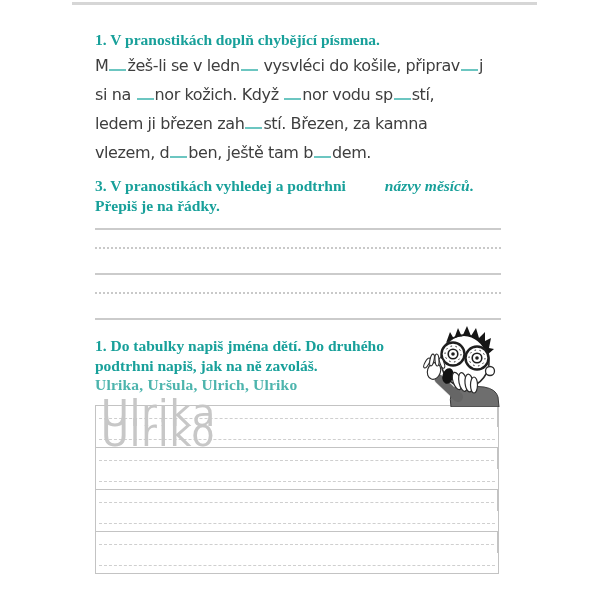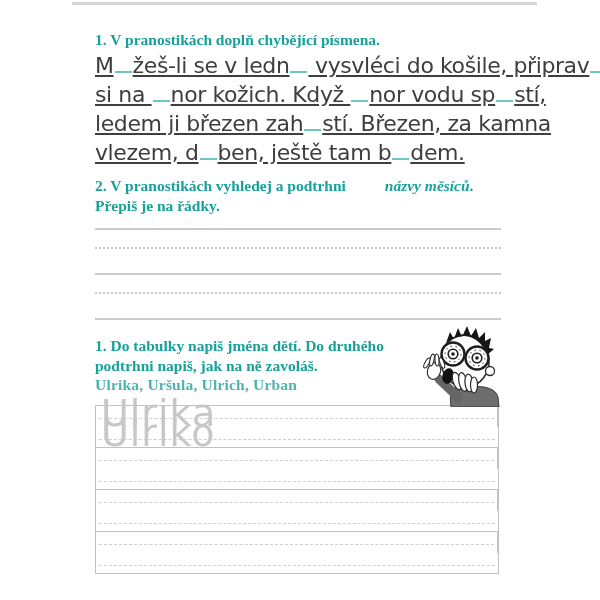--- a/index.html
+++ b/index.html
@@ -20,22 +20,22 @@
     font-size:15.5px; line-height:19.5px; color:#18a09a;
   }
   #ex1-heading { top:30px; }
   #ex2-heading { top:176px; }
   #ex3-heading { top:336px; width:330px; }
   .emph { font-style:italic;margin-left:35px; }
 
   
   #ex1-text {
     position:absolute; top:51px; left:0; width:100%;
-    font-size:22px; line-height:29px; color:#3e3e3e;
-    letter-spacing:-0.4px; white-space:nowrap;text-decoration:underline;
+    font-size:16px; line-height:29px; color:#3e3e3e;
+    letter-spacing:-0.4px; white-space:nowrap;
   }
   .blank {
     display:inline-block; width:17px; height:13px;
     border-bottom:2.5px solid #6cc6c1; margin:0 1px;
   }
 
   
   #writing {
     position:absolute; top:228px; left:0; width:100%;
     border-top:2px solid #cbcbcb;
@@ -87,39 +87,39 @@
     <div class="heading" id="ex1-heading">1. V pranostikách doplň chybějící písmena.</div>
 
     <div id="ex1-text">
         <div>M<span class="blank"></span>žeš-li se v ledn<span class="blank"></span> vysvléci do košile, připrav<span class="blank"></span>j</div>
         <div>si na <span class="blank"></span>nor kožich. Když <span class="blank"></span>nor vodu sp<span class="blank"></span>stí,</div>
         <div>ledem ji březen zah<span class="blank"></span>stí. Březen, za kamna</div>
         <div>vlezem, d<span class="blank"></span>ben, ještě tam b<span class="blank"></span>dem.</div>
       </div>
 
     <div class="heading" id="ex2-heading">
-      <span>2. V pranostikách vyhledej a podtrhni </span><span class="emph">názvy měsíců</span><span>.</span><br>
+      <span>3. V pranostikách vyhledej a podtrhni </span><span class="emph">názvy měsíců</span><span>.</span><br>
       <span>Přepiš je na řádky.</span>
     </div>
 
     <div id="writing">
         <div class="writing-row">
           <div class="dashed-line"></div>
         </div>
         <div class="writing-row">
           <div class="dashed-line"></div>
         </div>
       </div>
 
     <div class="heading" id="ex3-heading">
       <span>1. Do tabulky napiš jména dětí. Do druhého</span><br>
       <span>podtrhni napiš, jak na ně zavoláš.</span>
     </div>
 
-    <div id="names">Ulrika, Uršula, Ulrich, Urban</div>
+    <div id="names">Ulrika, Uršula, Ulrich, Ulriko</div>
 
     <div id="table">
         <div class="t-row">
           <div class="t-cell">
             <div class="t-guide"></div>
             <span class="trace">Ulrika</span>
           </div>
           <div class="t-cell">
             <div class="t-guide"></div>
             <span class="trace">Ulriko</span>

